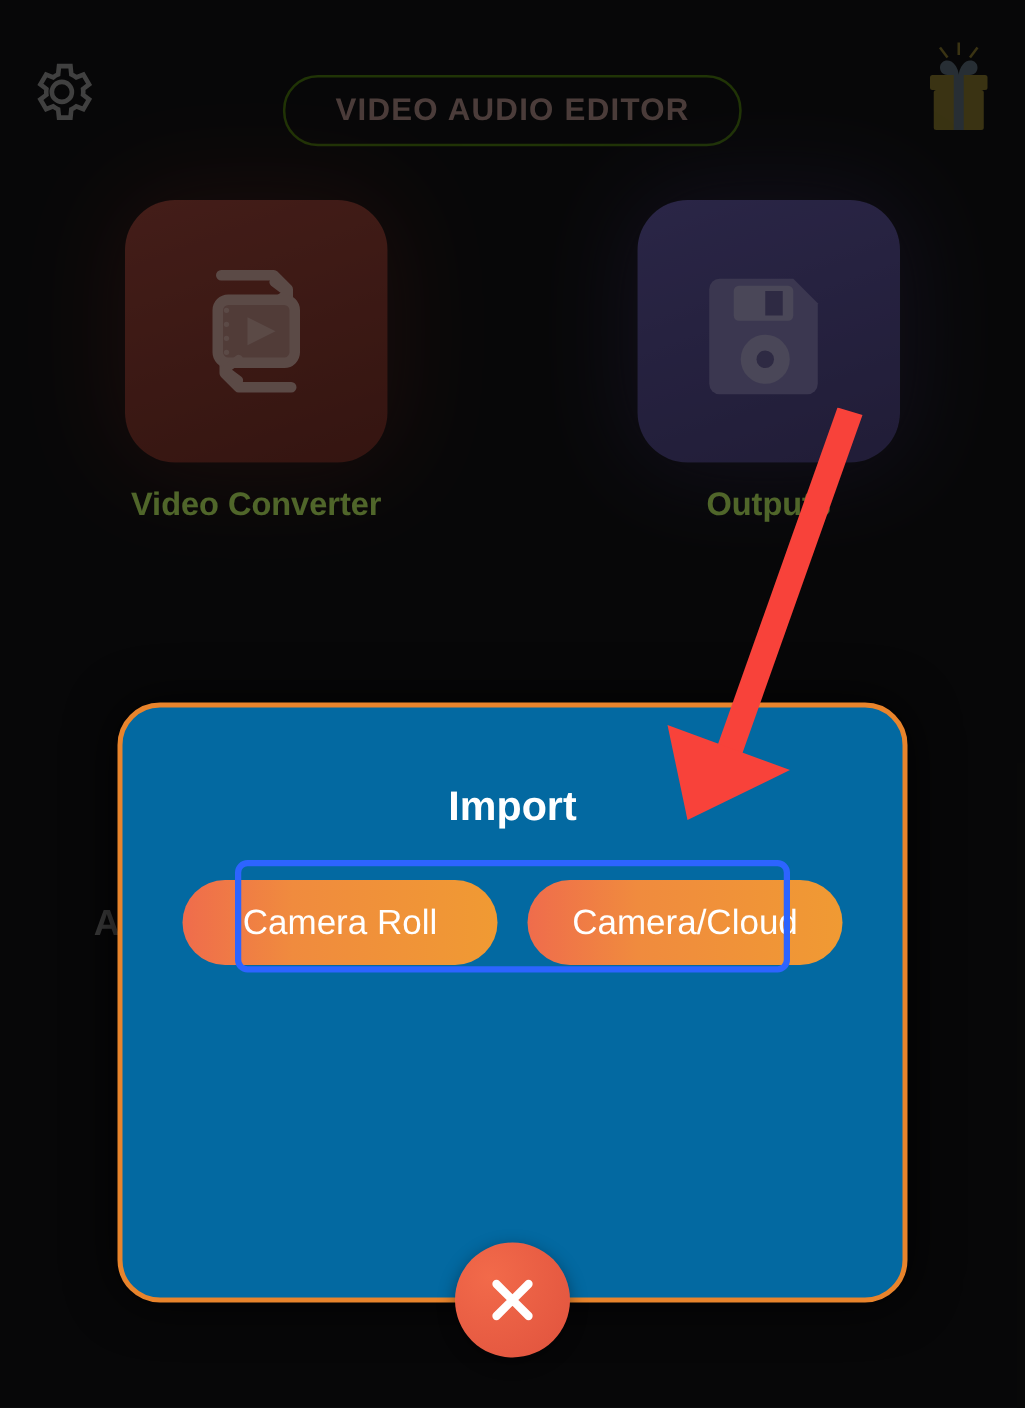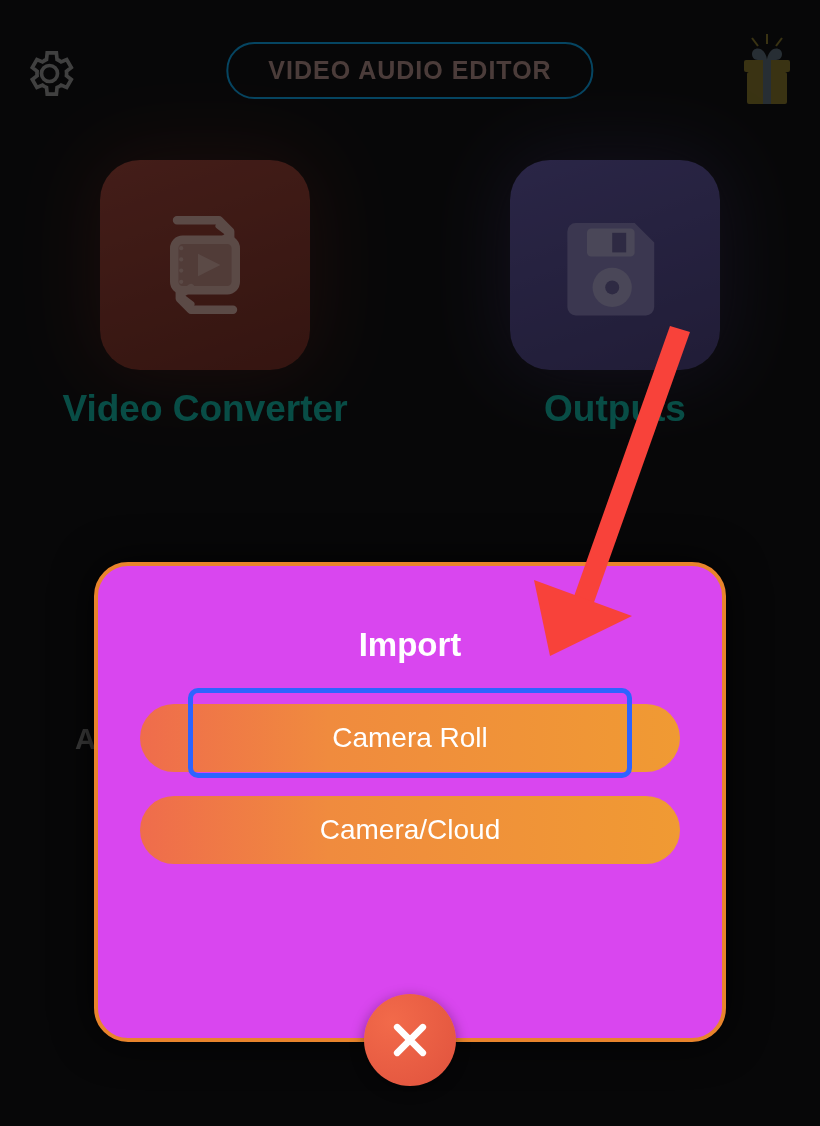--- a/index.html
+++ b/index.html
@@ -2,41 +2,41 @@
 <html><head>
 <meta charset="utf-8">
 <style>
   * { box-sizing: border-box; margin: 0; padding: 0; }
   html, body { width: 820px; height: 1126px; background: #0e0e10; font-family: -apple-system, Helvetica, Arial, sans-serif; overflow: hidden; }
   .screen { position: relative; width: 820px; height: 1126px; background: #121214; }
 
   
   .header { position: absolute; top: 22px; left: 0; width: 100%; height: 80px; }
   .gear { position: absolute; left: 22px; top: 24px; width: 55px; height: 55px; color: #9a9a99; }
-  .title-pill { position: absolute; left: 50%; top: 20px; transform: translateX(-50%); border: 2px solid #0ea5e9; border-radius: 28px; padding: 12px 40px; color: #b2908a; font-size: 25px; font-weight: 700; letter-spacing: 1px; white-space: nowrap; }
+  .title-pill { position: absolute; left: 50%; top: 38px; transform: translateX(-50%); border: 2px solid #4d7c0f; border-radius: 28px; padding: 12px 40px; color: #b2908a; font-size: 25px; font-weight: 700; letter-spacing: 1px; white-space: nowrap; }
   .gift { position: absolute; right: 18px; top: 10px; width: 70px; height: 80px; }
 
   
   .tiles { position: absolute; top: 160px; left: 0; width: 100%; height: 280px; display: flex; justify-content: space-around; }
   .tile { width: 300px; text-align: center; }
   .tile .icon-box { width: 210px; height: 210px; margin: 0 auto 18px; border-radius: 40px; display:flex; align-items:center; justify-content:center; }
   .tile.red .icon-box { background: linear-gradient(160deg,#a1463b,#7d3228); box-shadow: 0 0 80px 10px rgba(190,70,50,0.25); }
   .tile.purple .icon-box { background: linear-gradient(160deg,#655aa8,#4e4583); box-shadow: 0 0 80px 10px rgba(120,100,200,0.25); }
-  .tile-label { color: #14b8a6; font-size: 37px; font-weight: 600; }
+  .tile-label { color: #bef264; font-size: 26px; font-weight: 600; }
 
   .bg-label-left { position:absolute; left: 75px; top: 723px; color:#8e8e8e; font-size:29px; font-weight:600; }
 
   
   .dim-overlay { position: absolute; inset: 0; background: rgba(0,0,0,0.58); }
 
   
-  .modal { position: absolute; left: 94px; top: 562px; width: 632px; height: 480px; border: 4px solid #e8842c; border-radius: 34px; background: #d946ef; box-shadow: 0 0 40px rgba(0,0,0,0.8); overflow: visible; }
+  .modal { position: absolute; left: 94px; top: 562px; width: 632px; height: 480px; border: 4px solid #e8842c; border-radius: 34px; background: #0369a1; box-shadow: 0 0 40px rgba(0,0,0,0.8); overflow: visible; }
   .modal-inner { position: relative; width: 100%; height: 100%; padding-top: 60px; }
   .modal-title { text-align: center; color: #fff; font-size: 33px; font-weight: 600; margin-bottom: 40px; }
-  .options { display:flex; flex-direction:column; gap: 24px; align-items:center; padding: 0 48px; }
+  .options { display:flex; flex-direction:row; gap: 24px; align-items:center; padding: 0 48px; }
   .option-btn { width: 540px; height: 68px; border-radius: 40px; background: linear-gradient(90deg,#ef6c4c 0%, #f08b3e 35%, #f09a33 100%); color:#fff; font-size: 28px; font-weight: 500; display:flex; align-items:center; justify-content:center; cursor:pointer; }
 
   
   .highlight-rect { position: absolute; border: 5px solid #2d64ff; border-radius: 10px; pointer-events:none; }
 
   .close-btn { position:absolute; left:50%; bottom:-48px; transform:translateX(-50%); width: 92px; height:92px; border-radius:50%; background: radial-gradient(circle at 30% 30%, #f26a4a, #e0523d); display:flex; align-items:center; justify-content:center; box-shadow: 0 4px 14px rgba(0,0,0,0.4); cursor:pointer; }
   .close-btn svg { width:44px; height:44px; }
 
   
   .arrow { position:absolute; pointer-events:none; }

